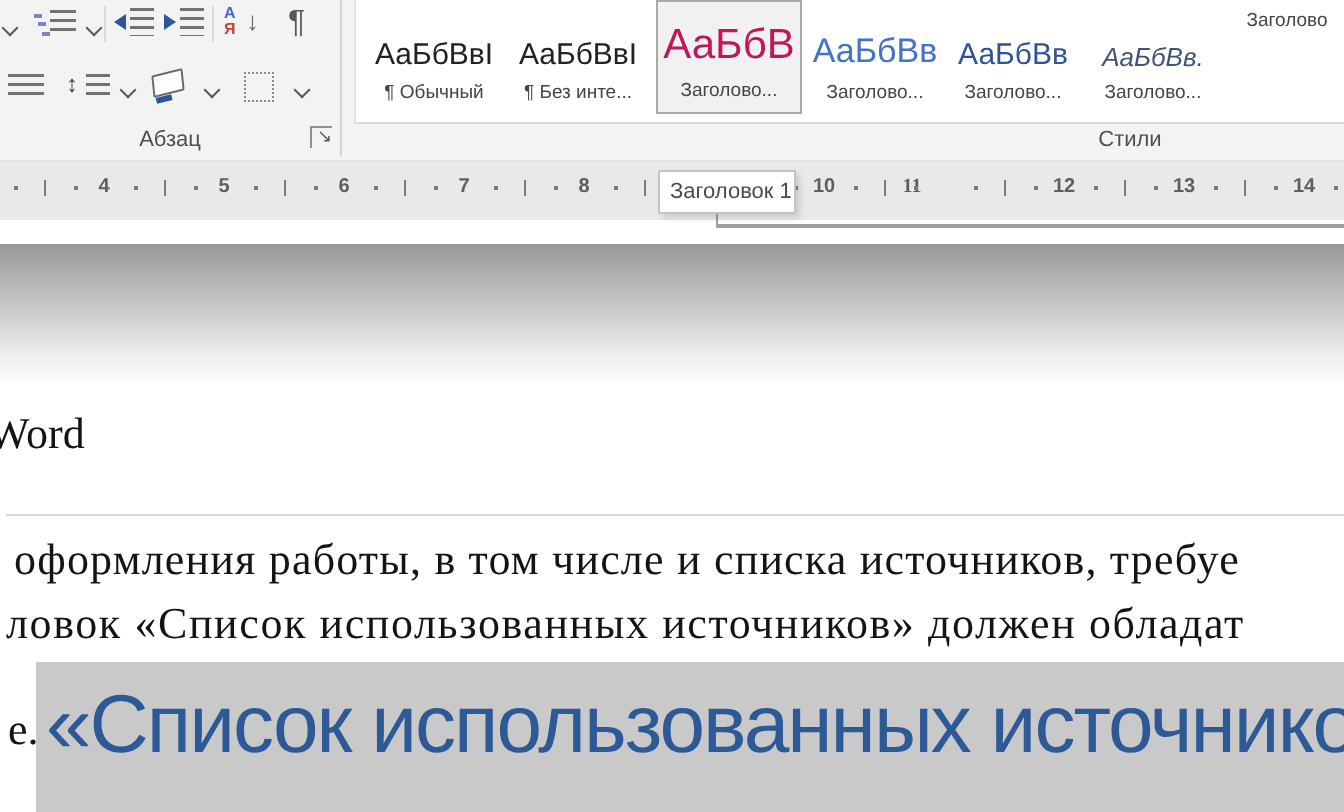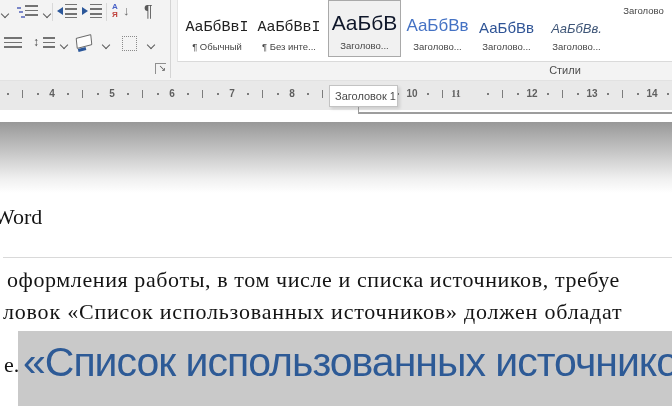--- a/index.html
+++ b/index.html
@@ -35,22 +35,22 @@
   .ml-mark{width:4px;height:2px;background:#7a86c8;margin:2.5px 0;}
 
   
   .gallery{position:absolute;left:177px;top:0;width:495px;height:61px;background:#fff;
            border-bottom:1px solid #dadada;border-left:1px solid #e4e4e4;}
   .sitem{position:absolute;top:2px;height:56px;text-align:center;overflow:hidden;cursor:default;}
   .sitem .prev{height:36px;display:flex;align-items:flex-end;justify-content:center;
                white-space:nowrap;overflow:hidden;padding-bottom:2px;box-sizing:border-box;}
   .sitem .slabel{font-size:9.5px;color:#454545;white-space:nowrap;overflow:hidden;margin-top:3px;}
   .sitem.sel{top:0;height:57px;border:1px solid #a9a9a9;background:#f1f1f1;box-sizing:border-box;}
-  .p-serif{font-family:Liberation Mono, monospace;font-size:15px;color:#222;}
-  .p-h1{font-size:21px;color:#0f172a;font-weight:300;}
+  .p-serif{font-family:Liberation Sans, sans-serif;font-size:15px;color:#222;}
+  .p-h1{font-size:21px;color:#be185d;font-weight:300;}
   .p-h2{font-size:17px;color:#4472c4;font-weight:300;}
   .p-h3{font-size:15px;color:#2f5496;font-weight:400;}
   .p-h4{font-size:13px;color:#3e5577;font-style:italic;font-weight:400;}
   .p-title{font-size:26px;color:#1b1b1b;font-weight:300;letter-spacing:-0.5px;}
 
   
   .ruler{position:absolute;left:0;top:81px;width:672px;height:29px;background:#e9e9e9;}
   .ruler-num{position:absolute;top:7px;transform:translateX(-50%);font-size:10px;
              color:#5f5f5f;font-weight:bold;}
   .tick-mid{position:absolute;top:9px;width:1px;height:8px;background:#7c7c7c;}
@@ -130,20 +130,21 @@
       <div class="bucket"></div>
       <div class="bucket-drip"></div>
     </div>
     <span class="chv" style="left:103px;top:42px;"></span>
 
     <div class="ribbon-btn" style="left:122px;top:36px;">
       <div class="dotted-sq"></div>
     </div>
     <span class="chv" style="left:148px;top:42px;"></span>
 
+    <div class="grp-label" style="left:30px;width:110px;">Абзац</div>
     <div class="launcher">
       <span>↘</span>
     </div>
 
     <div class="grp-sep"></div>
 
     <div class="gallery">
       <div class="sitem" style="left:6px;width:66px;">
         <div class="prev p-serif">АаБбВвI</div>
         <div class="slabel">¶ Обычный</div>

